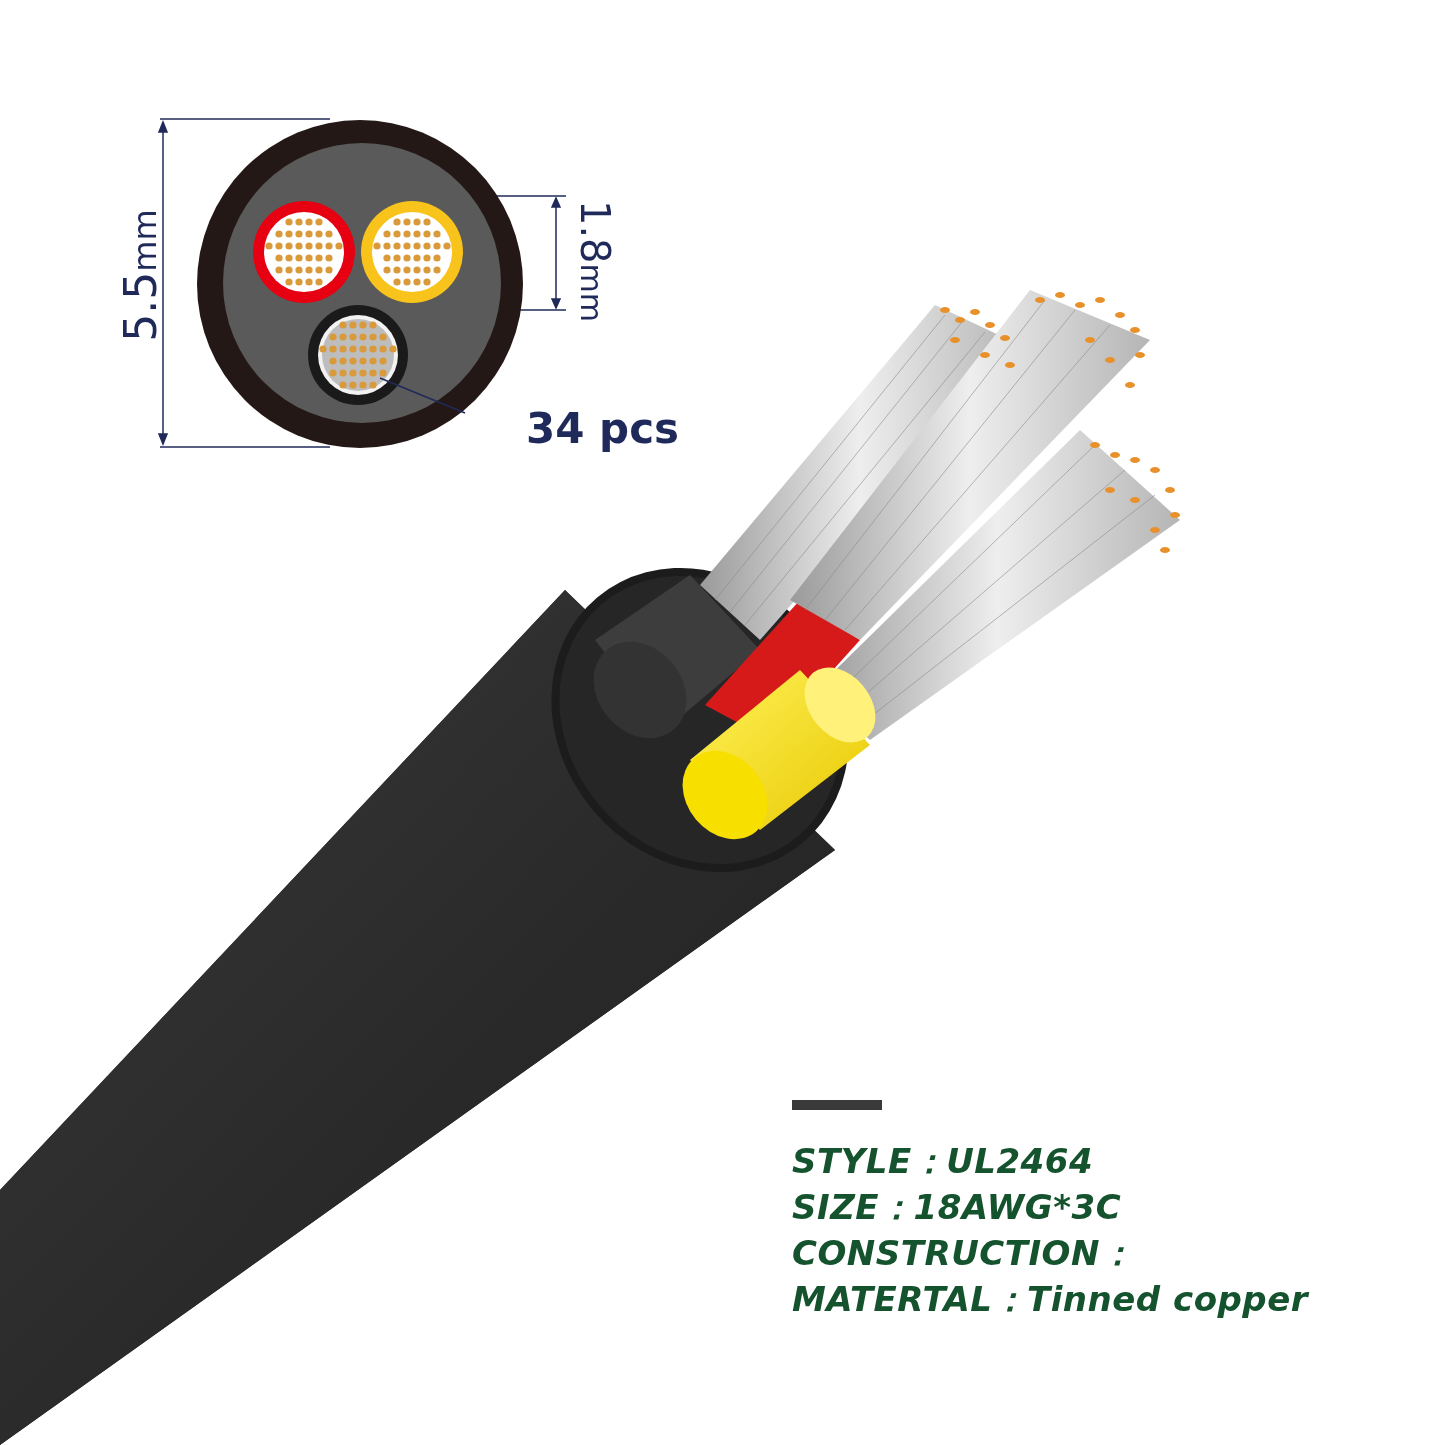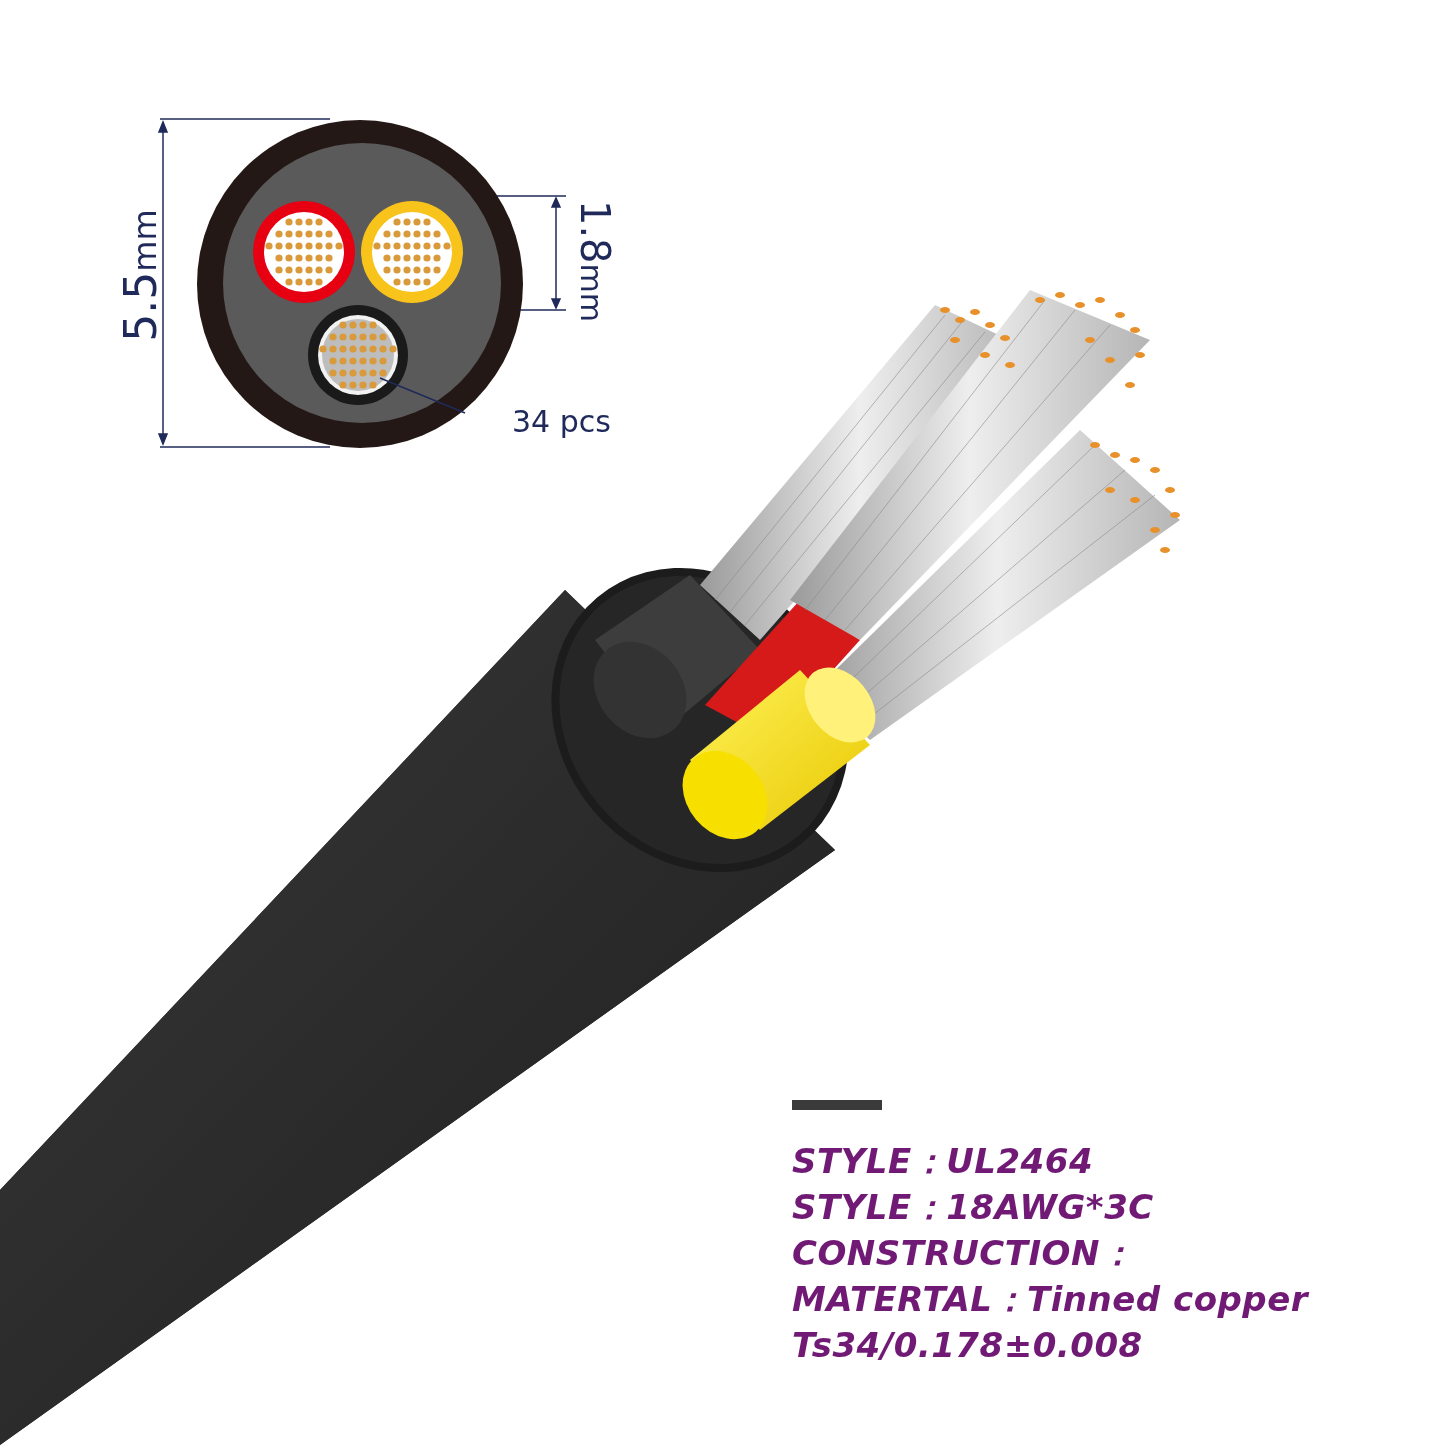--- a/index.html
+++ b/index.html
@@ -3,24 +3,24 @@
 <meta charset="utf-8">
 <style>
   html,body{margin:0;padding:0;background:#fff;}
   .canvas{position:relative;width:1445px;height:1445px;overflow:hidden;background:#ffffff;font-family:"DejaVu Sans","Liberation Sans",sans-serif;}
   .layer{position:absolute;left:0;top:0;}
   .dim-label{position:absolute;color:#1f2a5a;font-family:"DejaVu Sans","Liberation Sans",sans-serif;white-space:nowrap;}
   .dim-55{left:60px;top:250px;font-size:44px;transform:rotate(-90deg);transform-origin:center;width:160px;text-align:center;}
   .dim-55 .unit{font-size:32px;}
   .dim-18{left:525px;top:238px;font-size:40px;transform:rotate(90deg);transform-origin:center;width:140px;text-align:center;}
   .dim-18 .unit{font-size:30px;}
-  .dim-pcs{left:512px;top:404px;font-size:30px;}
+  .dim-pcs{left:526px;top:404px;font-size:42px;font-weight:bold;}
   .spec{position:absolute;left:792px;top:1100px;}
   .spec-bar{width:90px;height:10px;background:#3a3a3a;margin-bottom:28px;}
-  .spec-line{font-family:"DejaVu Sans","Liberation Sans",sans-serif;font-weight:bold;font-style:italic;font-size:34px;line-height:46px;color:#701a75;white-space:nowrap;letter-spacing:0.5px;}
+  .spec-line{font-family:"DejaVu Sans","Liberation Sans",sans-serif;font-weight:bold;font-style:italic;font-size:34px;line-height:46px;color:#14532d;white-space:nowrap;letter-spacing:0.5px;}
 </style>
 </head>
 <body>
 
 <div class="canvas">
 
   <svg class="layer" width="1445" height="1445" viewBox="0 0 1445 1445">
     <defs>
       <linearGradient id="jacketGrad" x1="0" y1="0" x2="1" y2="1">
         <stop offset="0" stop-color="#4a4a4a"></stop>
@@ -252,18 +252,17 @@
     <line x1="380" y1="378" x2="465" y2="413" stroke="#1f2a5a" stroke-width="1.5"></line>
   </svg>
 
   <div class="dim-label dim-55"><span>5.5</span><span class="unit">mm</span></div>
   <div class="dim-label dim-18"><span>1.8</span><span class="unit">mm</span></div>
   <div class="dim-label dim-pcs">34 pcs</div>
 
   <div class="spec">
     <div class="spec-bar"></div>
     <div class="spec-line">STYLE：UL2464</div>
-    <div class="spec-line">STYLE：18AWG*3C</div>
+    <div class="spec-line">SIZE：18AWG*3C</div>
     <div class="spec-line">CONSTRUCTION：</div>
     <div class="spec-line">MATERTAL：Tinned copper</div>
-    <div class="spec-line">Ts34/0.178±0.008</div>
   </div>
 </div>
 
 </body></html>

